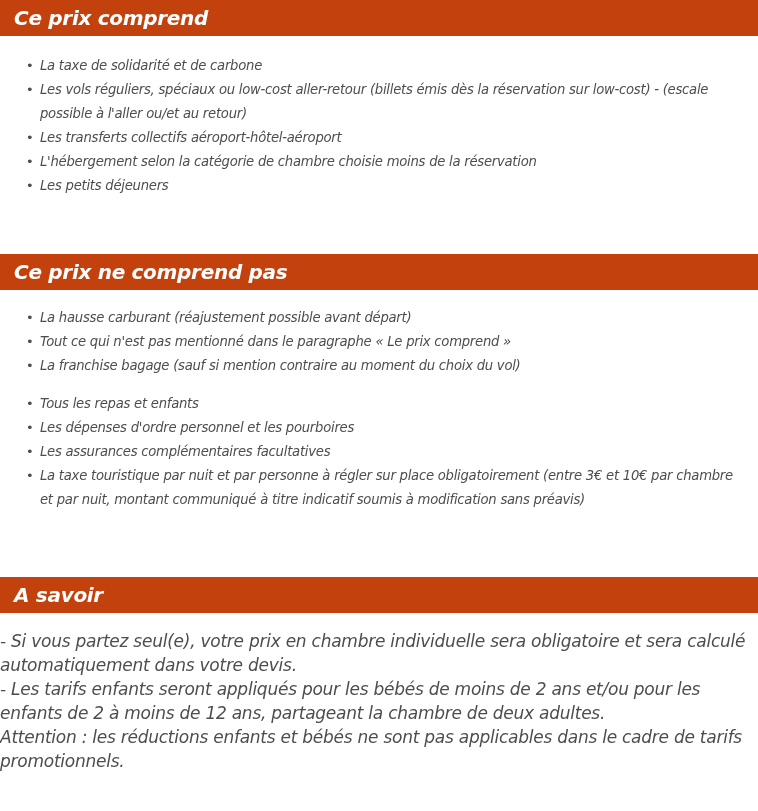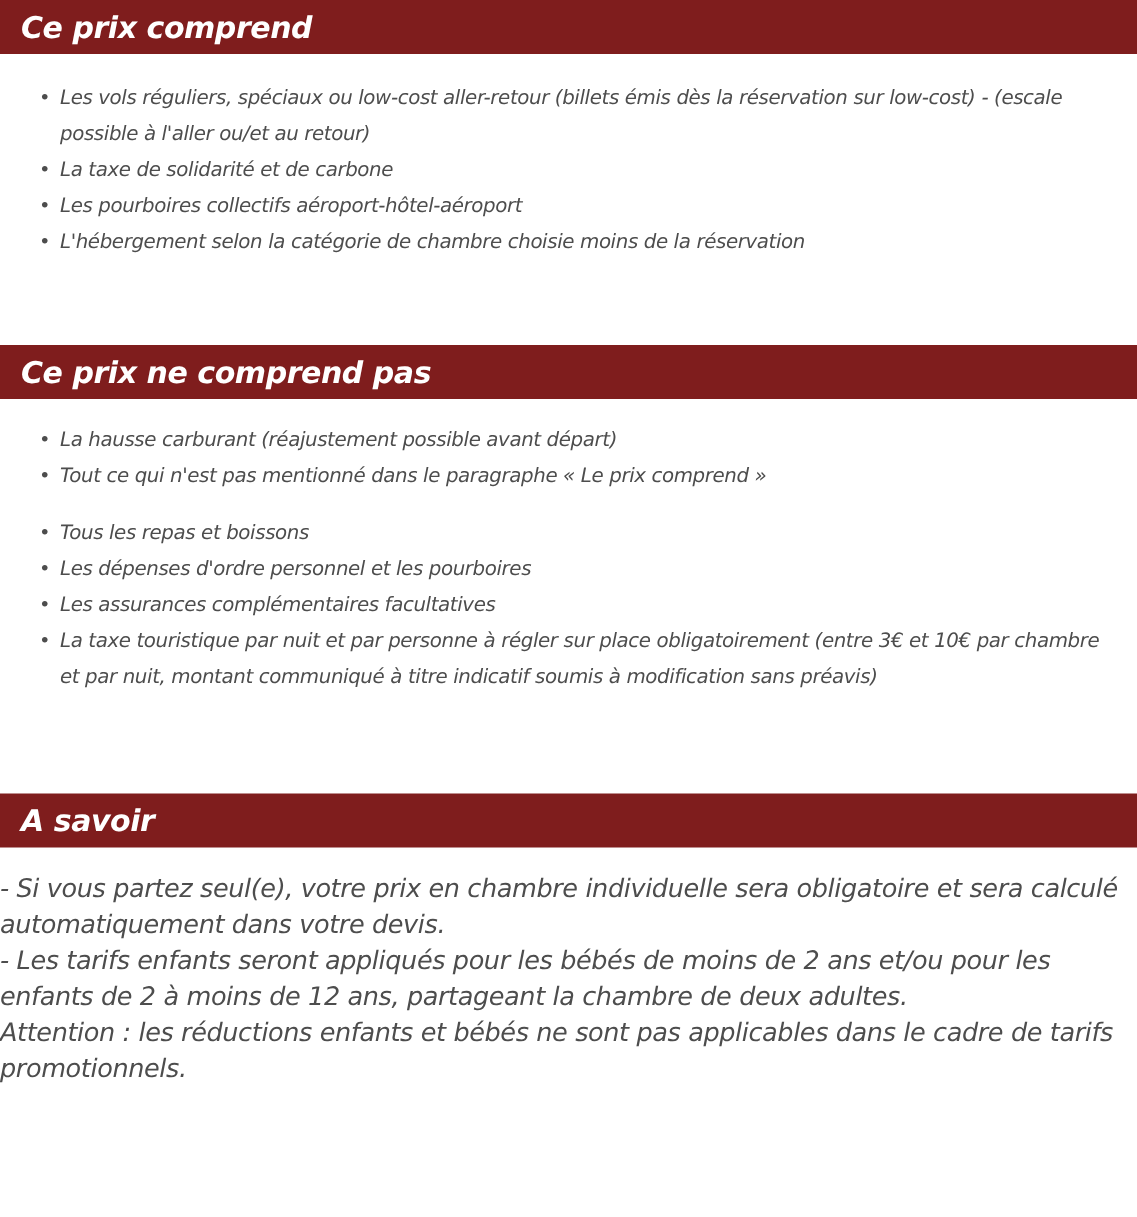--- a/index.html
+++ b/index.html
@@ -15,21 +15,21 @@
   }
   .page {
     width: 758px;
     height: 811px;
     position: relative;
     box-sizing: border-box;
   }
 
   
   .section-header {
-    background: #7f1d1d;
+    background: #c2410c;
     height: 36px;
     display: flex;
     align-items: center;
     padding: 0 14px;
     box-sizing: border-box;
     width: 100%;
   }
   .section-header-title {
     color: #ffffff;
     font-family: "DejaVu Sans", sans-serif;
@@ -99,38 +99,40 @@
 </head>
 <body>
 
 <div class="page">
 
   <section class="section-included">
     <div class="section-header">
       <span class="section-header-title">Ce prix comprend</span>
     </div>
     <ul class="bullet-list">
+      <li class="bullet-item">La taxe de solidarité et de carbone</li>
       <li class="bullet-item">Les vols réguliers, spéciaux ou low-cost aller-retour (billets émis dès la réservation sur low-cost) - (escale possible à l'aller ou/et au retour)</li>
-      <li class="bullet-item">La taxe de solidarité et de carbone</li>
-      <li class="bullet-item">Les pourboires collectifs aéroport-hôtel-aéroport</li>
+      <li class="bullet-item">Les transferts collectifs aéroport-hôtel-aéroport</li>
       <li class="bullet-item">L'hébergement selon la catégorie de chambre choisie moins de la réservation</li>
+      <li class="bullet-item">Les petits déjeuners</li>
     </ul>
   </section>
 
   <div class="section-gap-1"></div>
 
   <section class="section-excluded">
     <div class="section-header">
       <span class="section-header-title">Ce prix ne comprend pas</span>
     </div>
     <ul class="bullet-list">
       <li class="bullet-item">La hausse carburant (réajustement possible avant départ)</li>
       <li class="bullet-item">Tout ce qui n'est pas mentionné dans le paragraphe « Le prix comprend »</li>
+      <li class="bullet-item">La franchise bagage (sauf si mention contraire au moment du choix du vol)</li>
       <li class="bullet-item spacer"></li>
-      <li class="bullet-item">Tous les repas et boissons</li>
+      <li class="bullet-item">Tous les repas et enfants</li>
       <li class="bullet-item">Les dépenses d'ordre personnel et les pourboires</li>
       <li class="bullet-item">Les assurances complémentaires facultatives</li>
       <li class="bullet-item">La taxe touristique par nuit et par personne à régler sur place obligatoirement (entre 3€ et 10€ par chambre et par nuit, montant communiqué à titre indicatif soumis à modification sans préavis)</li>
     </ul>
   </section>
 
   <div class="section-gap-2"></div>
 
   <section class="section-notes">
     <div class="section-header">

